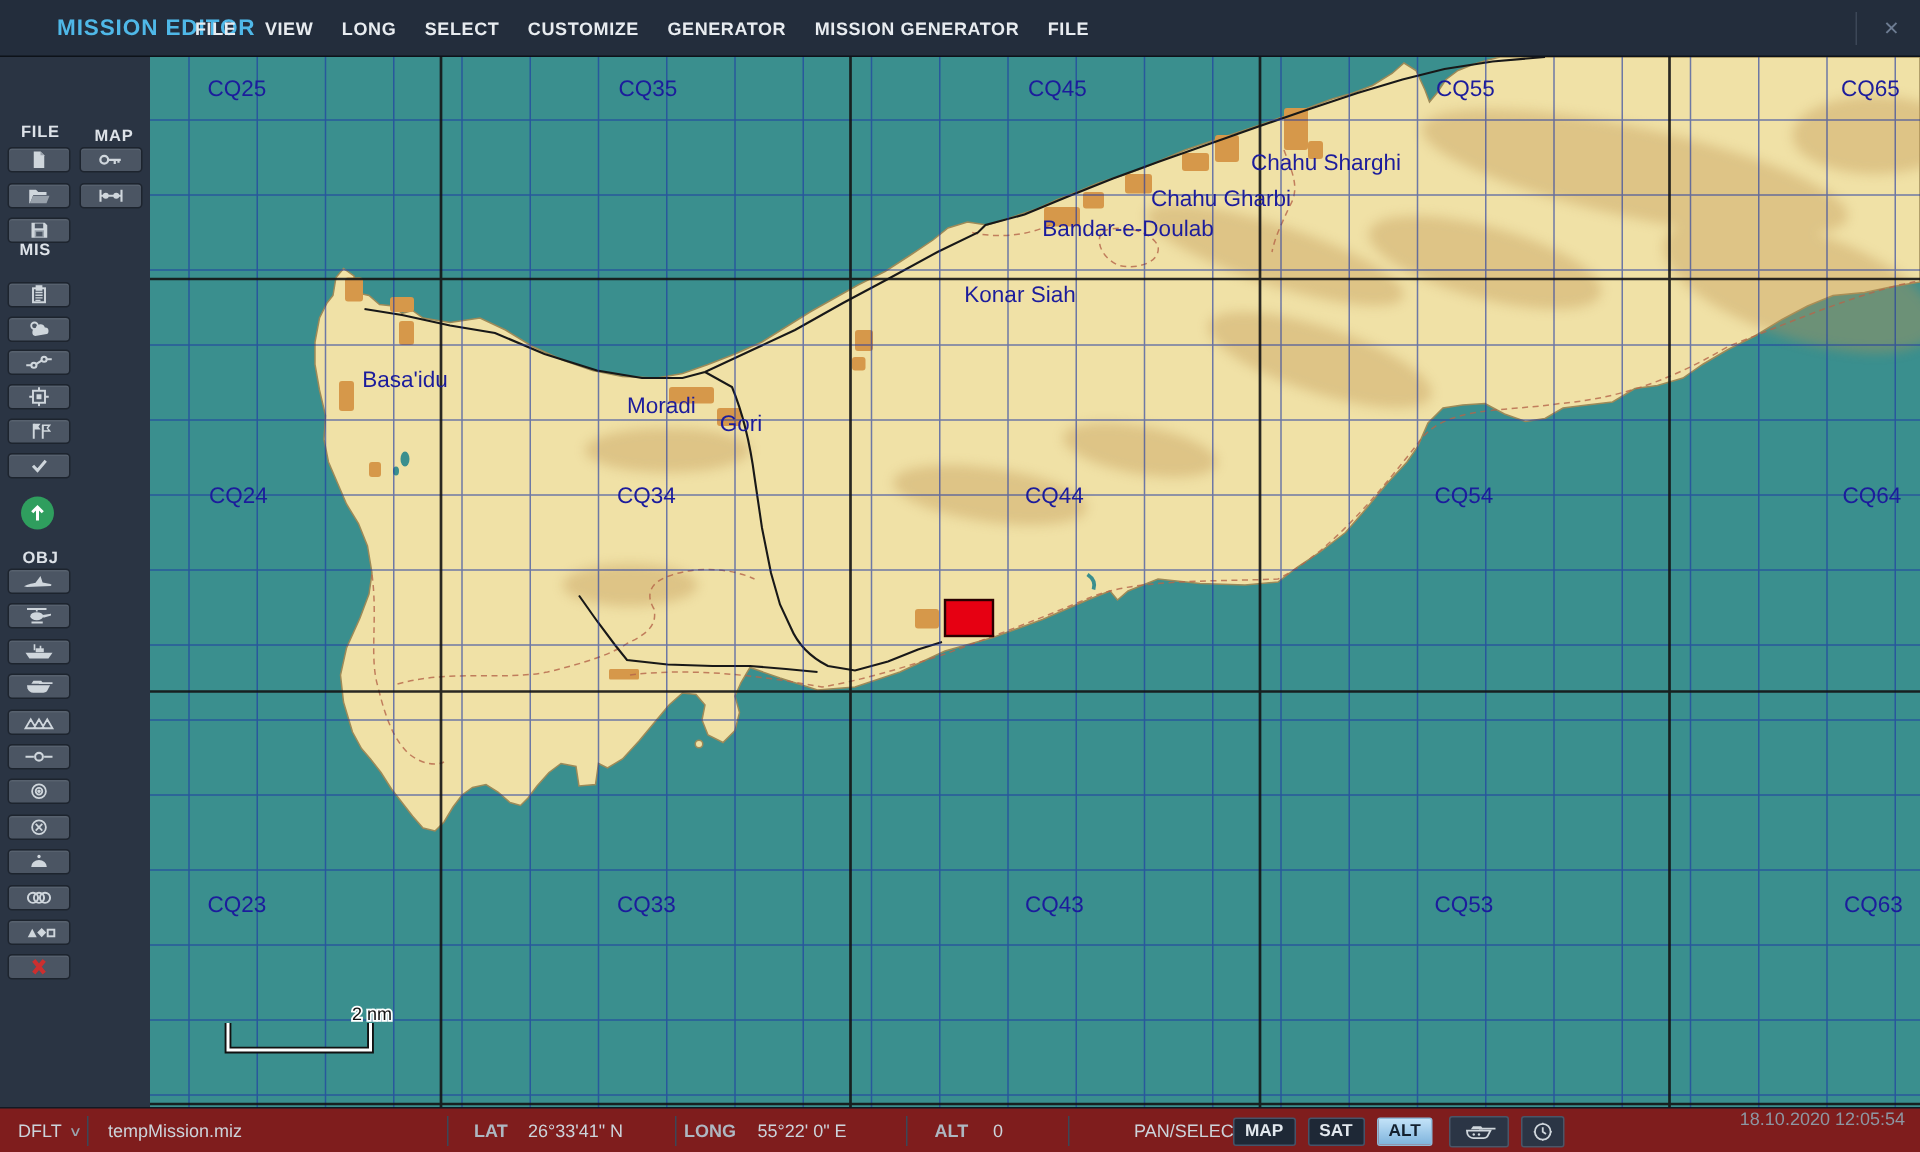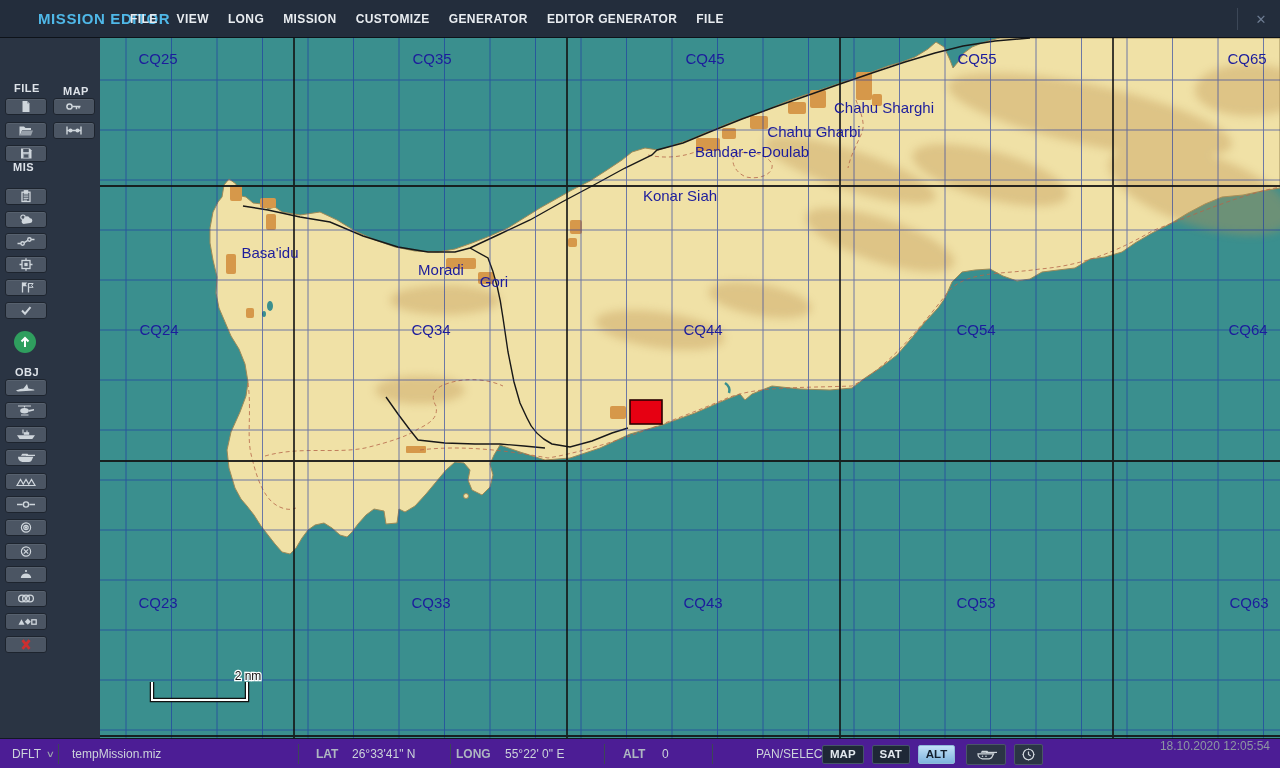--- a/index.html
+++ b/index.html
@@ -28,45 +28,45 @@
   #fly-btn{position:absolute;left:14px;top:293px;width:22px;height:22px;border-radius:50%;background:#2f9e5e;display:flex;align-items:center;justify-content:center;}
   #exit-btn{position:absolute;left:15px;top:708px;width:20px;height:20px;border-radius:50%;background:#a2555c;display:flex;align-items:center;justify-content:center;}
 
   
   #map-wrap{position:absolute;left:100px;top:38px;width:1180px;height:700px;background:var(--sea);}
   #map-svg{position:absolute;left:0;top:0;}
   .cq-label{font-size:15px;fill:var(--maplabel);}
   .town-label{font-size:15px;fill:var(--maplabel);}
 
   
-  #statusbar{position:absolute;left:0;top:738px;width:1280px;height:30px;background:#4c1d95;border-top:1px solid #121923;z-index:30;font-size:12px;color:#ccd3da;}
+  #statusbar{position:absolute;left:0;top:738px;width:1280px;height:30px;background:#7f1d1d;border-top:1px solid #121923;z-index:30;font-size:12px;color:#ccd3da;}
   .sb{position:absolute;top:0;height:30px;display:flex;align-items:center;}
   .sb-sep{position:absolute;top:5px;width:1px;height:20px;background:#3c4757;}
   .sb-label{color:#aeb7c1;font-weight:bold;}
   .toggle-btn{height:19px;padding:0 7px;margin-right:8px;display:flex;align-items:center;justify-content:center;
               background:#1e2836;border:1px solid #45546a;border-radius:2px;font-size:11.5px;font-weight:bold;color:#e2e8ee;}
   .toggle-btn.active{background:linear-gradient(#c2e2f8,#7fb4dd);color:#13202e;border-color:#8fb9d8;}
   .icon-btn{height:21px;padding:0 6px;margin-right:8px;display:flex;align-items:center;justify-content:center;
             background:#2b3545;border:1px solid #4a5668;border-radius:2px;}
   #datetime{position:absolute;right:10px;top:0;height:14px;display:flex;align-items:center;color:#8d96a2;}
   #dflt-chevron{font-size:9px;color:#9aa3ad;margin-left:6px;transform:scaleX(1.4);}
 </style>
 </head>
 <body>
 
 <div id="menubar">
   <div id="app-title">MISSION EDITOR</div>
   <div id="menu-items">
       <span class="menu-item">FILE</span>
       <span class="menu-item">VIEW</span>
       <span class="menu-item">LONG</span>
-      <span class="menu-item">MISSION</span>
+      <span class="menu-item">SELECT</span>
       <span class="menu-item">CUSTOMIZE</span>
       <span class="menu-item">GENERATOR</span>
-      <span class="menu-item">EDITOR GENERATOR</span>
+      <span class="menu-item">MISSION GENERATOR</span>
       <span class="menu-item">FILE</span>
     </div>
   <div id="title-sep"></div>
   <div id="close-btn">✕</div>
 </div>
 
 <div id="sidebar">
   <div class="side-label" style="left:14px;top:44px">FILE</div>
   <div class="side-label" style="left:63px;top:47px">MAP</div>
   <div class="side-label" style="left:13px;top:123px">MIS</div>

